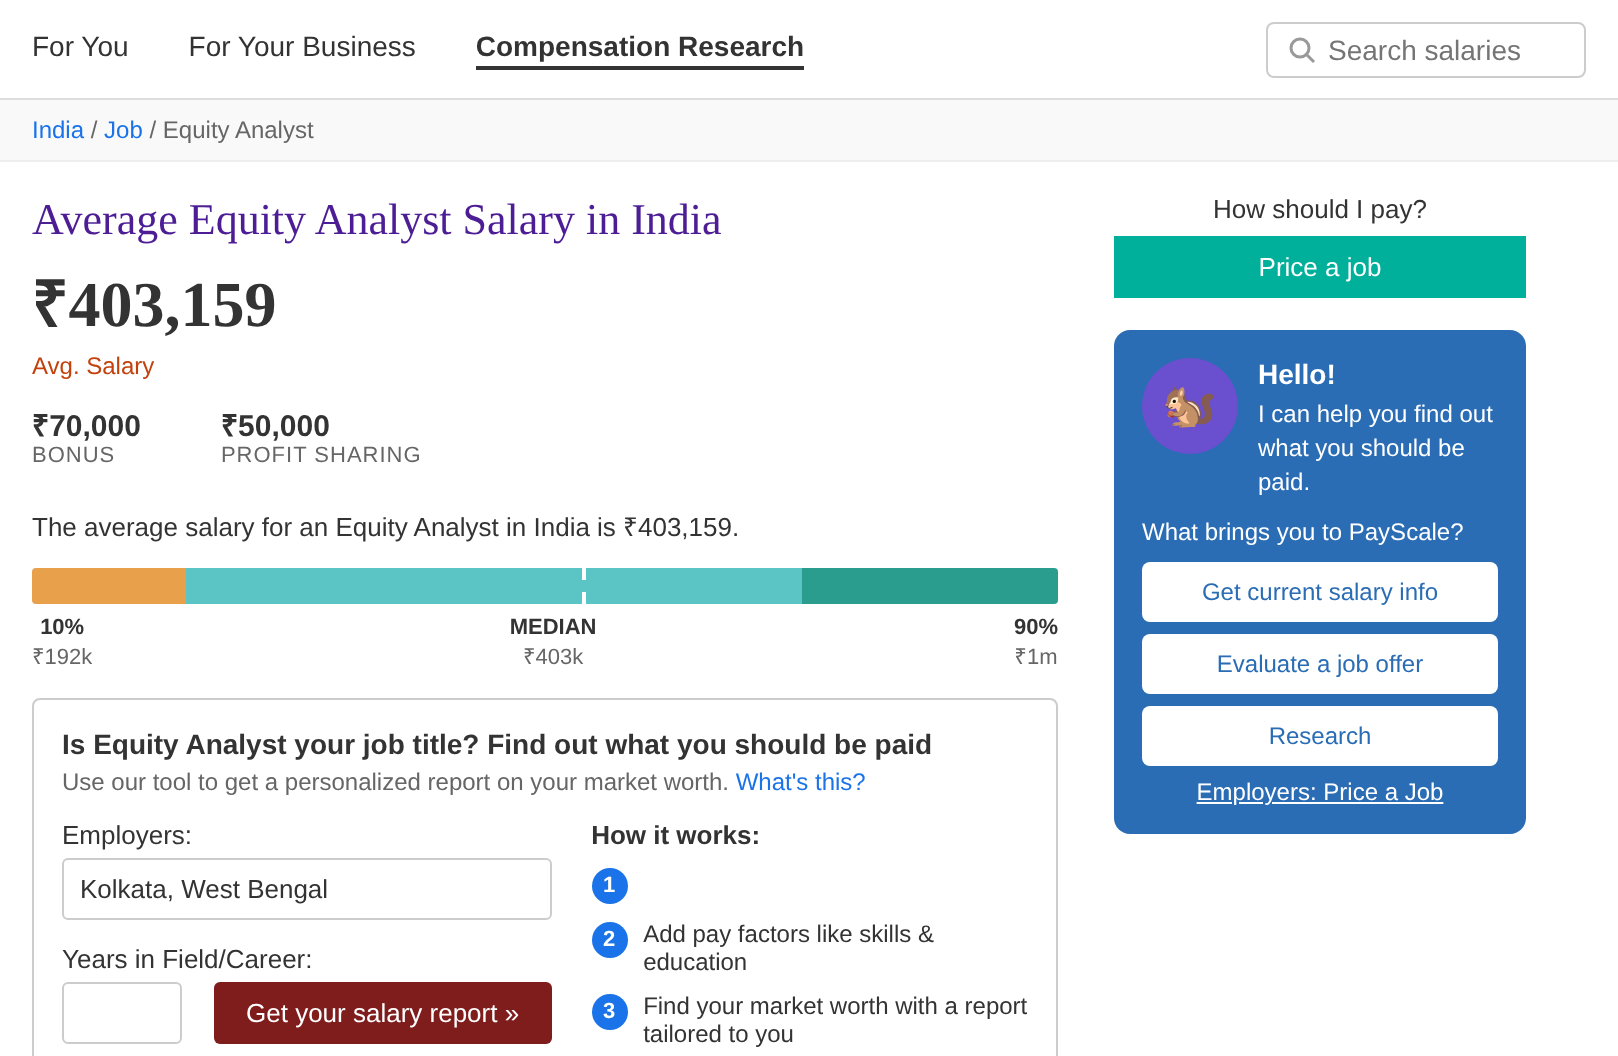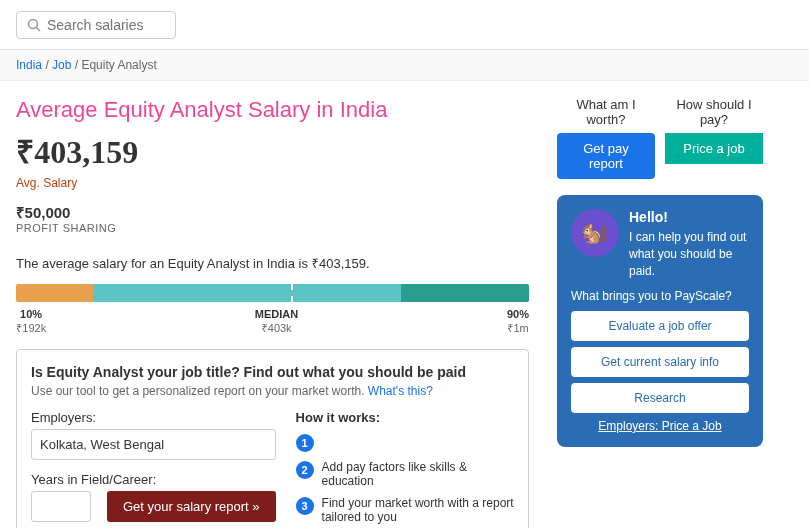--- a/index.html
+++ b/index.html
@@ -67,22 +67,23 @@
 
     
     .left-content {
       flex: 1;
       padding: 16px 16px;
       max-width: 545px;
     }
     .page-title {
       font-size: 22px;
       font-weight: normal;
-      color: #ec4899;
+      color: #4c1d95;
       margin-bottom: 6px;
+      font-family: Liberation Serif, serif;
     }
     .salary-amount {
       font-size: 32px;
       font-weight: bold;
       color: #333;
       margin-bottom: 4px;
       font-family: Liberation Serif, serif;
     }
     .avg-label {
       font-size: 12px;
@@ -346,20 +347,25 @@
       font-size: 12px;
       text-decoration: underline;
       cursor: pointer;
       margin-top: 4px;
     }
   </style>
 </head>
 <body>
 
 <div class="header">
+  <div class="nav-items">
+    <span class="nav-item">For You</span>
+    <span class="nav-item">For Your Business</span>
+    <span class="nav-item active">Compensation Research</span>
+  </div>
   <div class="search-box">
     <svg width="14" height="14" viewBox="0 0 14 14" fill="none" style="margin-right:6px;flex-shrink:0;">
       <circle cx="6" cy="6" r="4.5" stroke="#999" stroke-width="1.5"></circle>
       <line x1="9.5" y1="9.5" x2="13" y2="13" stroke="#999" stroke-width="1.5"></line>
     </svg>
     <input type="text" placeholder="Search salaries" style="">
   </div>
 </div>
 
 <div class="breadcrumb">
@@ -371,20 +377,24 @@
 </div>
 
 <div class="main-container">
 
   <div class="left-content">
     <h1 class="page-title">Average Equity Analyst Salary in India</h1>
     <div class="salary-amount">₹403,159</div>
     <div class="avg-label">Avg. Salary</div>
 
     <div class="bonus-info">
+      <div class="bonus-item">
+        <div class="bonus-value">₹70,000</div>
+        <div class="bonus-label">BONUS</div>
+      </div>
       <div class="bonus-item">
         <div class="bonus-value">₹50,000</div>
         <div class="bonus-label">PROFIT SHARING</div>
       </div>
     </div>
 
     <div class="description">The average salary for an Equity Analyst in India is ₹403,159.</div>
 
     <div class="salary-bar-container">
       <div class="salary-bar">
@@ -449,37 +459,33 @@
             <span>Find your market worth with a report tailored to you</span>
           </div>
         </div>
       </div>
     </div>
   </div>
 
   <div class="right-sidebar">
     <div class="pay-options">
       <div class="pay-option">
-        <div class="pay-option-label">What am I worth?</div>
-        <button class="btn-pay-report">Get pay report</button>
-      </div>
-      <div class="pay-option">
         <div class="pay-option-label">How should I pay?</div>
         <button class="btn-price-job">Price a job</button>
       </div>
     </div>
 
     <div class="chatbot-box">
       <div class="chatbot-header">
         <div class="squirrel-icon">🐿️</div>
         <div>
           <div class="chatbot-hello">Hello!</div>
           <div class="chatbot-desc">I can help you find out what you should be paid.</div>
         </div>
       </div>
       <div class="chatbot-question">What brings you to PayScale?</div>
+      <button class="chatbot-btn">Get current salary info</button>
       <button class="chatbot-btn">Evaluate a job offer</button>
-      <button class="chatbot-btn">Get current salary info</button>
       <button class="chatbot-btn">Research</button>
       <a class="chatbot-link">Employers: Price a Job</a>
     </div>
   </div>
 </div>
 
 </body></html>

